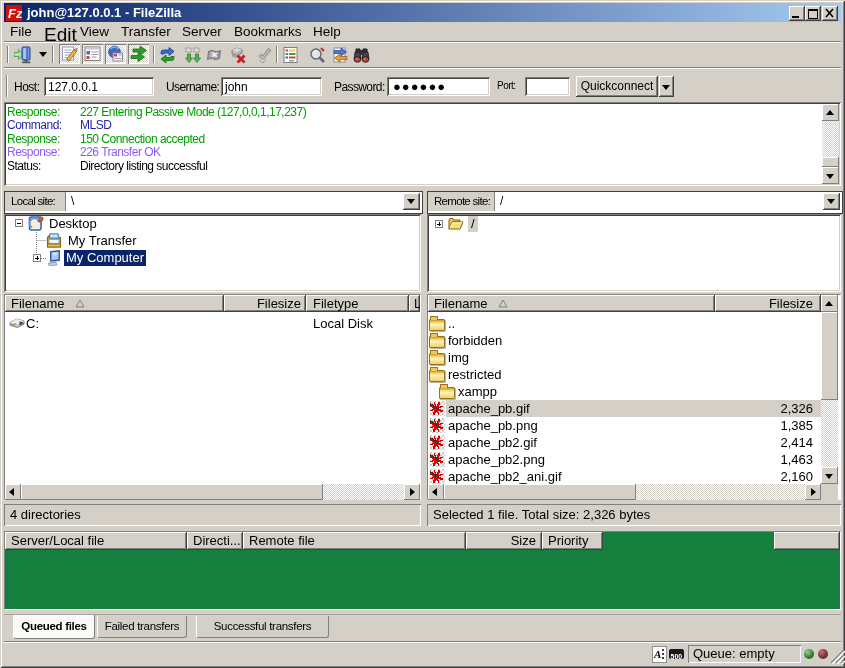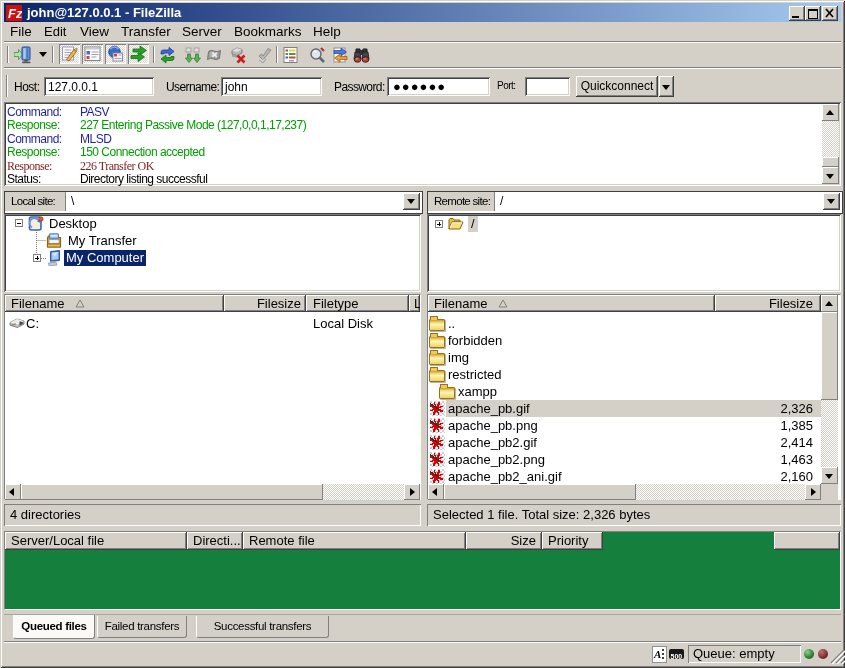--- a/index.html
+++ b/index.html
@@ -38,21 +38,21 @@
   </div>
 <div class="ab btn3d" style="left:805px;top:6px;width:16px;height:15px;">
     <div class="ab" style="left:3px;top:3px;width:8px;height:7px;border:1px solid #000;border-top:2px solid #000;"></div>
   </div>
 <div class="ab btn3d" style="left:822px;top:6px;width:16px;height:15px;">
 <svg width="16" height="15">
       <path d="M4 3 L11 11 M11 3 L4 11" stroke="#000" stroke-width="1.6"></path>
     </svg></div>
 
 <div class="ab" style="left:10px;top:24px;font-size:13.5px;">File</div>
-<div class="ab" style="left:44px;top:24px;font-size:13px;">Edit</div>
+<div class="ab" style="left:44px;top:24px;font-size:19px;">Edit</div>
 <div class="ab" style="left:80px;top:24px;font-size:13.5px;">View</div>
 <div class="ab" style="left:121px;top:24px;font-size:13.5px;">Transfer</div>
 <div class="ab" style="left:182px;top:24px;font-size:13.5px;">Server</div>
 <div class="ab" style="left:234px;top:24px;font-size:13.5px;">Bookmarks</div>
 <div class="ab" style="left:313px;top:24px;font-size:13.5px;">Help</div>
 <div class="ab" style="left:4px;top:41px;width:837px;height:1px;background:#808080;"></div>
 <div class="ab" style="left:4px;top:42px;width:837px;height:1px;background:#fff;"></div>
 
 <div class="ab grip" style="left:7px;top:46px;height:17px;"></div>
 <div class="ab" id="tb-sitemgr" style="left:14px;top:46px;width:17px;height:18px;"><svg width="17" height="18">
@@ -186,25 +186,24 @@
   </div>
 <div class="ab" style="left:497px;top:80px;font-size:10px;white-space:nowrap;letter-spacing:-0.5px;">Port:</div>
 <div class="ab fld" style="left:525px;top:77px;width:45px;height:19px;"></div>
 <div class="ab btn3d" style="left:576px;top:76px;width:82px;height:21px;text-align:center;line-height:21px;font-size:12px;">Quickconnect</div>
 <div class="ab btn3d" style="left:659px;top:76px;width:15px;height:21px;">
     <div class="arrowdn" style="margin:9px 0 0 3px;"></div>
   </div>
 
 <div class="ab sunken" style="left:4px;top:102px;width:837px;height:84px;background:#fff;">
 <div class="ab" style="left:3px;top:3.5px;width:815px;height:78px;font-size:12px;line-height:13.5px;background:#fff;letter-spacing:-0.5px;white-space:nowrap;">
-<div style="color:#1f1fa8;"><span style="display:inline-block;width:73px;">Command:</span>PASV</div>
 <div style="color:#00a000;"><span style="display:inline-block;width:73px;">Response:</span>227 Entering Passive Mode (127,0,0,1,17,237)</div>
 <div style="color:#1f1fa8;"><span style="display:inline-block;width:73px;">Command:</span>MLSD</div>
 <div style="color:#00a000;"><span style="display:inline-block;width:73px;">Response:</span>150 Connection accepted</div>
-<div style="color:#7f1d1d;font-family:Liberation Serif, serif;"><span style="display:inline-block;width:73px;">Response:</span>226 Transfer OK</div>
+<div style="color:#8b5cf6;"><span style="display:inline-block;width:73px;">Response:</span>226 Transfer OK</div>
 <div style="color:#000;"><span style="display:inline-block;width:73px;">Status:</span>Directory listing successful</div>
 </div>
 <div class="ab" style="left:818px;top:2px;width:17px;height:80px;">
    <div class="ab raised1" style="left:0;top:0;width:17px;height:17px;">
         <div class="arrowup" style="margin:6px 0 0 4px;"></div>
       </div>
    <div class="ab track" style="left:0;top:17px;width:17px;height:46px;"></div>
    <div class="ab raised1" style="left:0;top:53px;width:17px;height:10px;"></div>
    <div class="ab raised1" style="left:0;top:63px;width:17px;height:17px;">
         <div class="arrowdn" style="margin:7px 0 0 4px;"></div>

